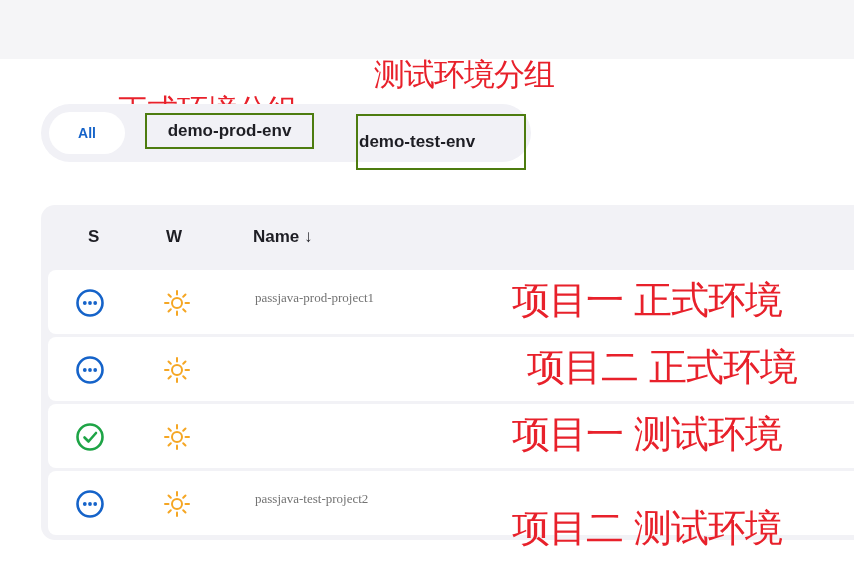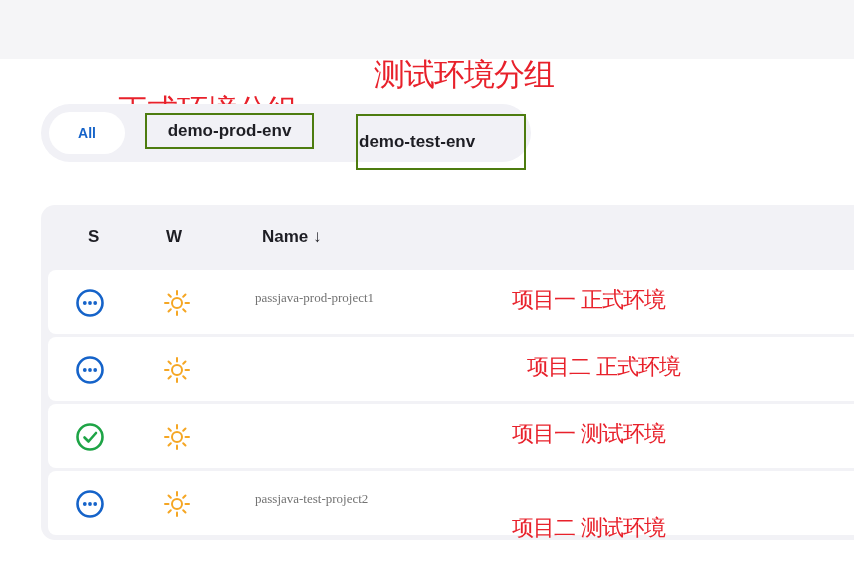--- a/index.html
+++ b/index.html
@@ -12,40 +12,40 @@
              color:#1563c9; font-weight:bold; font-size:14px; display:flex; align-items:center; justify-content:center; }
   .tab { position:absolute; top:9px; height:36px; border:2px solid #4d7c0f; box-sizing:border-box;
          display:flex; align-items:center; font-weight:bold; font-size:17px; color:#1e1e24; }
   .tab-prod { left:104px; width:169px; justify-content:center; }
   .tab-test { left:315px; top:10px; width:170px; height:56px; padding-left:1px; }
   .table { position:absolute; left:41px; top:205px; width:830px; height:335px; background:#f2f2f6; border-radius:14px; }
   .th { position:absolute; top:22px; font-weight:bold; font-size:17px; color:#1e1e24; }
   .row { position:absolute; left:7px; width:823px; height:64px; background:#fff; border-radius:8px 0 0 8px; }
   .icon { position:absolute; top:18px; width:30px; height:30px; }
   .name { position:absolute; left:207px; top:20px; color:#737373; font-size:13px; text-decoration:none;font-family:Liberation Serif, serif; }
-  .row-anno { position:absolute; top:13px; color:#e8212b; font-family:"DejaVu Sans",sans-serif; font-size:22px; line-height:34px; letter-spacing:-1px; white-space:nowrap; }
+  .row-anno { position:absolute; top:13px; color:#e8212b; font-family:"DejaVu Sans",sans-serif; font-size:38px; line-height:34px; letter-spacing:-1px; white-space:nowrap; }
 </style>
 </head>
 <body>
 
 <div class="topbar"></div>
 
 <div class="anno" style="left:117px;top:57px;margin-top:36px;">正式环境分组</div>
 <div class="anno" style="left:362px;top:57px;margin-left:12px;">测试环境分组</div>
 
 <div class="tabs">
   <div class="tab-all">All</div>
   <div class="tab tab-prod">demo-prod-env</div>
   <div class="tab tab-test">demo-test-env</div>
 </div>
 
 <div class="table">
   <div class="th" style="left:47px;">S</div>
   <div class="th" style="left:125px;">W</div>
-  <div class="th" style="left:221px;">Name ↓</div>
+  <div class="th" style="left:212px;">Name ↓</div>
 
   <div class="row" style="top:65px;">
     <svg class="icon" style="left:27px;" viewBox="0 0 30 30">
       <circle cx="15" cy="15" r="12.5" fill="none" stroke="#1563c9" stroke-width="2.6"></circle>
       <circle cx="9.8" cy="15" r="1.9" fill="#1563c9"></circle>
         <circle cx="15" cy="15" r="1.9" fill="#1563c9"></circle>
         <circle cx="20.2" cy="15" r="1.9" fill="#1563c9"></circle>
     </svg>
     <svg class="icon" style="left:114px;" viewBox="0 0 30 30">
       <g stroke="#f5a623" stroke-width="2" stroke-linecap="round" fill="none">

